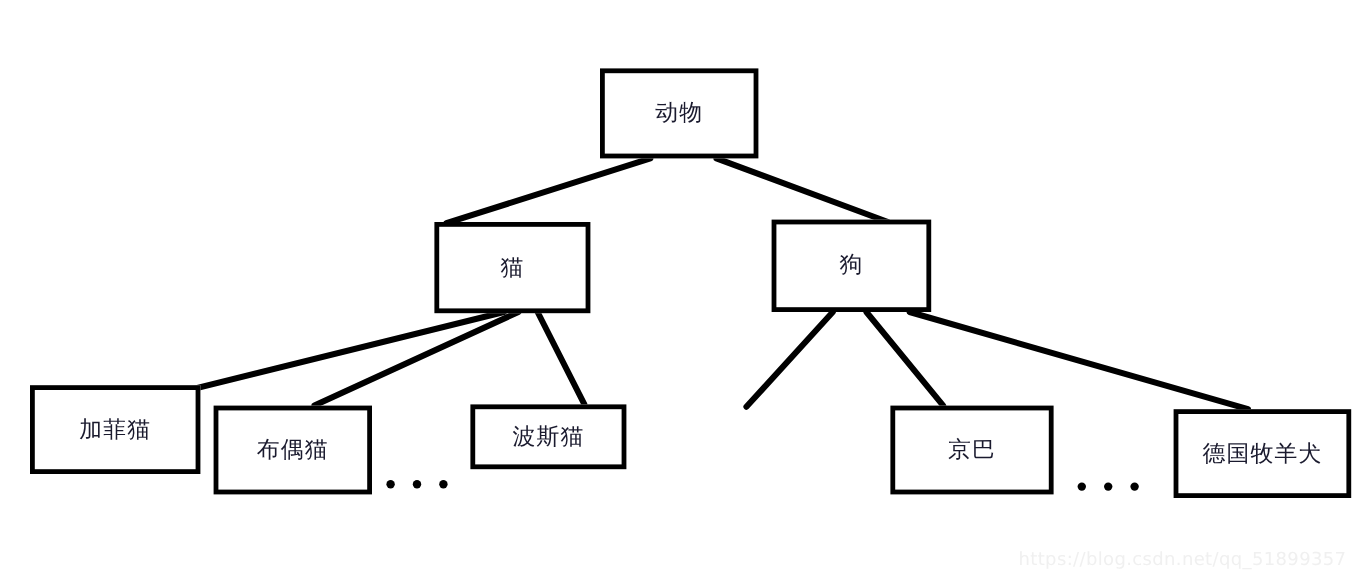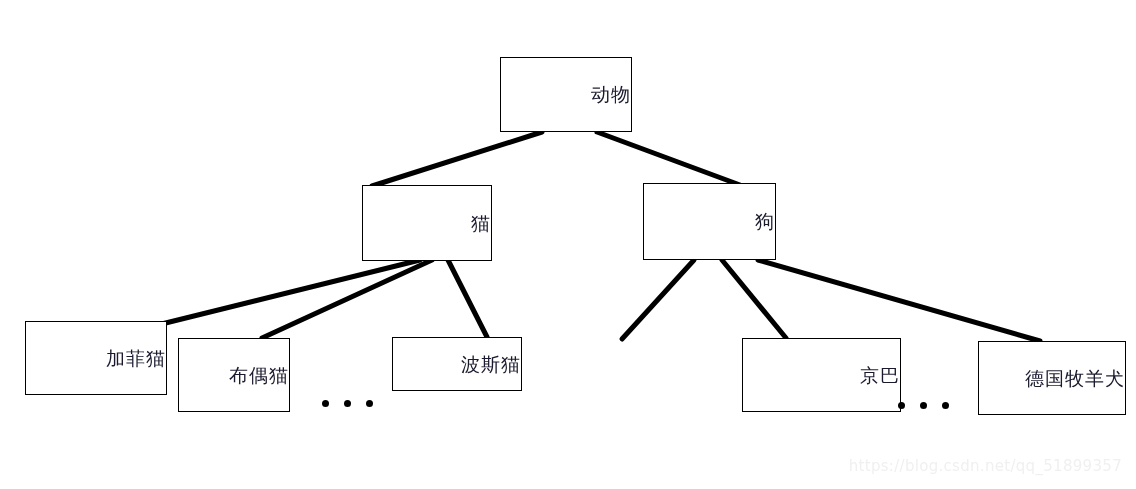--- a/index.html
+++ b/index.html
@@ -22,25 +22,25 @@
   #tree-svg {
     position: absolute;
     left: 0;
     top: 0;
     width: 1136px;
     height: 489px;
   }
   .node-box {
     position: absolute;
     box-sizing: border-box;
-    border: 1px solid #0f172a;
+    border: 4px solid #0f172a;
     background: #ffffff;
     display: flex;
     align-items: center;
-    justify-content: flex-end;
+    justify-content: center;
     z-index: 3;
   }
   .node-label {
     font-family: "DejaVu Sans", "Liberation Sans", sans-serif;
     font-size: 19px;
     line-height: 1;
     color: #1a1a2e;
     letter-spacing: 1px;
     white-space: nowrap;
     user-select: none;
@@ -98,30 +98,30 @@
   </div>
 
   <div class="node-box" style="left: 643px; top: 183px; width: 133px; height: 77px; border-color: rgb(0, 0, 0);">
     <span class="node-label">狗</span>
   </div>
 
   <div class="node-box" style="left: 25px; top: 321px; width: 142px; height: 74px; border-color: rgb(0, 0, 0);">
     <span class="node-label">加菲猫</span>
   </div>
 
-  <div class="node-box" style="left: 178px; top: 338px; width: 112px; height: 74px; border-color: rgb(0, 0, 0);">
+  <div class="node-box" style="left: 178px; top: 338px; width: 132px; height: 74px; border-color: rgb(0, 0, 0);">
     <span class="node-label">布偶猫</span>
   </div>
 
   <div class="node-box" style="left: 392px; top: 337px; width: 130px; height: 54px; border-color: rgb(0, 0, 0);">
     <span class="node-label">波斯猫</span>
   </div>
 
 
-  <div class="node-box" style="left: 742px; top: 338px; width: 159px; height: 74px; border-color: rgb(0, 0, 0);">
+  <div class="node-box" style="left: 742px; top: 338px; width: 136px; height: 74px; border-color: rgb(0, 0, 0);">
     <span class="node-label">京巴</span>
   </div>
 
   <div class="node-box" style="left: 978px; top: 341px; width: 148px; height: 74px; border-color: rgb(0, 0, 0);">
     <span class="node-label">德国牧羊犬</span>
   </div>
 
   <div id="ellipsis-layer">
       <div class="ellipsis-group" style="left: 322px; top: 400px;">
         <span class="ellipsis-dot"></span>

